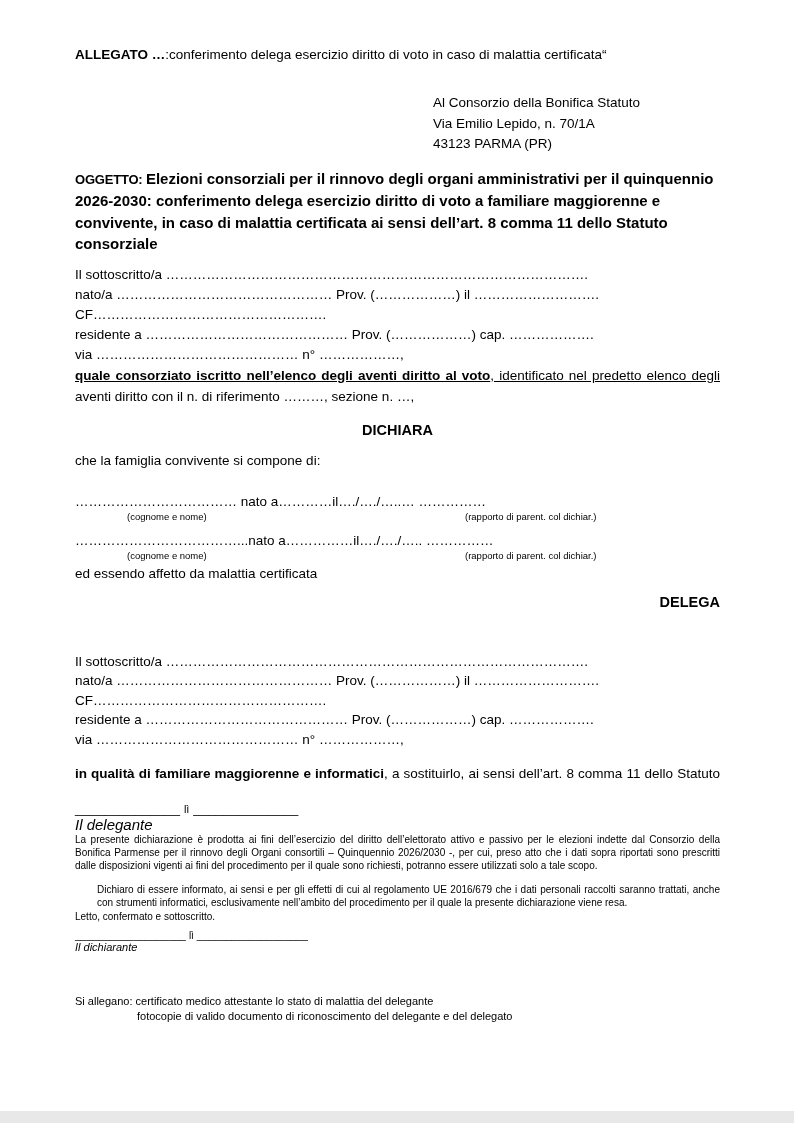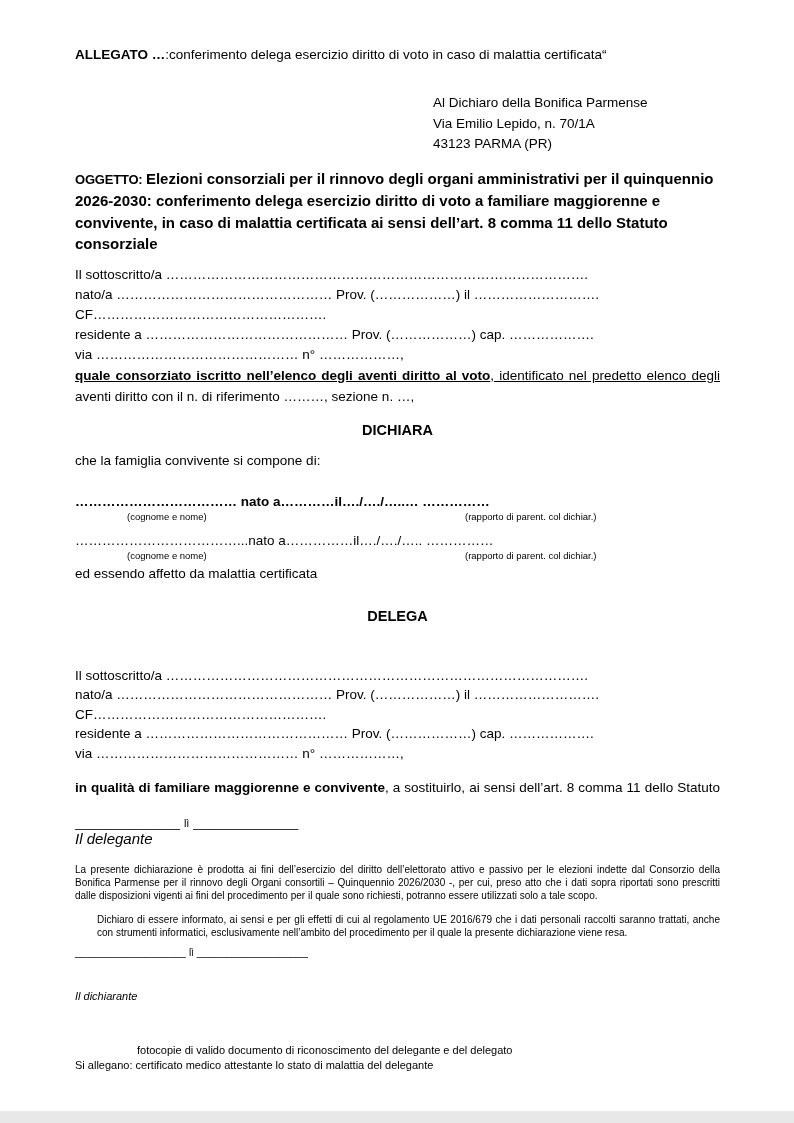--- a/index.html
+++ b/index.html
@@ -32,62 +32,62 @@
     font-size: 13.5px; line-height: 21px;
     text-align: justify; text-align-last: justify;
     white-space: nowrap; overflow: hidden; text-decoration: underline;
   }
   .consorziato-l2 { font-size: 13.5px; line-height: 21px; }
 
   .center-title { margin-top: 14px; text-align: center; font-weight: bold; font-size: 14.5px; line-height: 18px; }
   .dichiara-intro { margin-top: 13px; font-size: 13.5px; line-height: 18px; }
 
   .fam-row { margin-top: 7px; font-size: 13.5px; line-height: 18px; }
-  .fam-row.first { margin-top: 23px; font-weight: bold; }
+  .fam-row.first { margin-top: 23px; }
   .fam-captions { position: relative; height: 14px; font-size: 9.5px; color: #000; }
   .fam-captions .cap-name { position: absolute; left: 52px; top: 0; }
   .fam-captions .cap-rel  { position: absolute; left: 390px; top: 0; }
   .fam-closing { margin-top: 1px; font-size: 13.5px; line-height: 18px; }
 
-  .delega-title { margin-top: 24px; }
+  .delega-title { margin-top: 10px; text-align: right; }
 
   .qualita { margin-top: 12px; font-size: 13.5px; }
   .qualita .ql1 {
     line-height: 25.5px; text-align: justify; text-align-last: justify;
     white-space: nowrap; overflow: hidden;
   }
   .qualita .ql2 { line-height: 25.5px; }
 
   .firma-row { display: flex; justify-content: space-between; align-items: baseline; flex-direction: column; }
   .firma-row-1 { margin-top: 14px; font-size: 13.5px; padding-right: 86px; }
   .firma-row-1 .li-word { font-size: 11px; }
   .firma-row-1 .firma-label { font-size: 15px; font-style: italic; }
-  .firma-row-2 { margin-top: 6px; font-size: 10.5px; padding-right: 114px; gap: 32px; }
+  .firma-row-2 { margin-top: 6px; font-size: 10.5px; padding-right: 114px; }
   .firma-row-2 .li-word { font-size: 10px; }
   .firma-row-2 .firma-label { font-size: 11px; font-style: italic; }
 
   .privacy { font-size: 10px; line-height: 13.4px; text-align: justify; }
-  .privacy-1 { margin-top: 16px; }
+  .privacy-1 { }
   .privacy-2 { margin-top: 10px; margin-left: 22px; }
   .letto { font-size: 10px; line-height: 13.4px; }
 
   .allegati { margin-top: 41px; font-size: 11px; line-height: 15px; }
   .allegati .indent { padding-left: 62px; }
 </style>
 </head>
 <body>
 
 <div class="sheet">
 
   <div class="header-line line">
     <span class="b">ALLEGATO …</span><span>:conferimento delega esercizio diritto di voto in caso di malattia certificata“</span>
   </div>
 
   <div class="recipient">
-    <div class="line">Al Dichiaro della Bonifica Parmense</div>
+    <div class="line">Al Consorzio della Bonifica Statuto</div>
     <div class="line">Via Emilio Lepido, n. 70/1A</div>
     <div class="line">43123 PARMA (PR)</div>
   </div>
 
   <div class="oggetto">
     <div class="line"><span class="subject-label">OGGETTO: </span><span>Elezioni consorziali per il rinnovo degli organi amministrativi per il quinquennio</span></div>
     <div class="line">2026-2030: conferimento delega esercizio diritto di voto a familiare maggiorenne e</div>
     <div class="line">convivente, in caso di malattia certificata ai sensi dell’art. 8 comma 11 dello Statuto</div>
     <div class="line">consorziale</div>
   </div>
@@ -126,46 +126,47 @@
   <div class="anagrafica-2">
     <div class="line">Il sottoscritto/a ………………………………………………………………………………….</div>
     <div class="line">nato/a ………………………………………… Prov. (………………) il ……………………….</div>
     <div class="line">CF…………………………………………….</div>
     <div class="line">residente a ……………………………………… Prov. (………………) cap. ……………….</div>
     <div class="line">via ……………………………………… n° ………………,</div>
   </div>
 
   <div class="qualita">
     <div class="ql1">
-      <span class="b">in qualità di familiare maggiorenne e convivente</span><span>, a sostituirlo, ai sensi dell’art. 8 comma 11 dello Statuto</span>
+      <span class="b">in qualità di familiare maggiorenne e informatici</span><span>, a sostituirlo, ai sensi dell’art. 8 comma 11 dello Statuto</span>
     </div>
   </div>
 
   <div class="firma-row firma-row-1">
     <div>
       <span>______________</span>
       <span class="li-word">lì</span>
       <span>______________</span>
     </div>
     <span class="firma-label">Il delegante</span>
   </div>
 
   <div class="privacy privacy-1">La presente dichiarazione è prodotta ai fini dell’esercizio del diritto dell’elettorato attivo e passivo per le elezioni indette dal Consorzio della Bonifica Parmense per il rinnovo degli Organi consortili – Quinquennio 2026/2030 -, per cui, preso atto che i dati sopra riportati sono prescritti dalle disposizioni vigenti ai fini del procedimento per il quale sono richiesti, potranno essere utilizzati solo a tale scopo.</div>
 
   <div class="privacy privacy-2">Dichiaro di essere informato, ai sensi e per gli effetti di cui al regolamento UE 2016/679 che i dati personali raccolti saranno trattati, anche con strumenti informatici, esclusivamente nell’ambito del procedimento per il quale la presente dichiarazione viene resa.</div>
+  <div class="letto line">Letto, confermato e sottoscritto.</div>
 
   <div class="firma-row firma-row-2">
     <div>
       <span>___________________</span>
       <span class="li-word">lì</span>
       <span>___________________</span>
     </div>
     <span class="firma-label">Il dichiarante</span>
   </div>
 
   <div class="allegati">
-    <div class="line indent">fotocopie di valido documento di riconoscimento del delegante e del delegato</div>
     <div class="line">
       <span>Si allegano: </span><span>certificato medico attestante lo stato di malattia del delegante</span>
     </div>
+    <div class="line indent">fotocopie di valido documento di riconoscimento del delegante e del delegato</div>
   </div>
 
 </div>
 
 </body></html>

